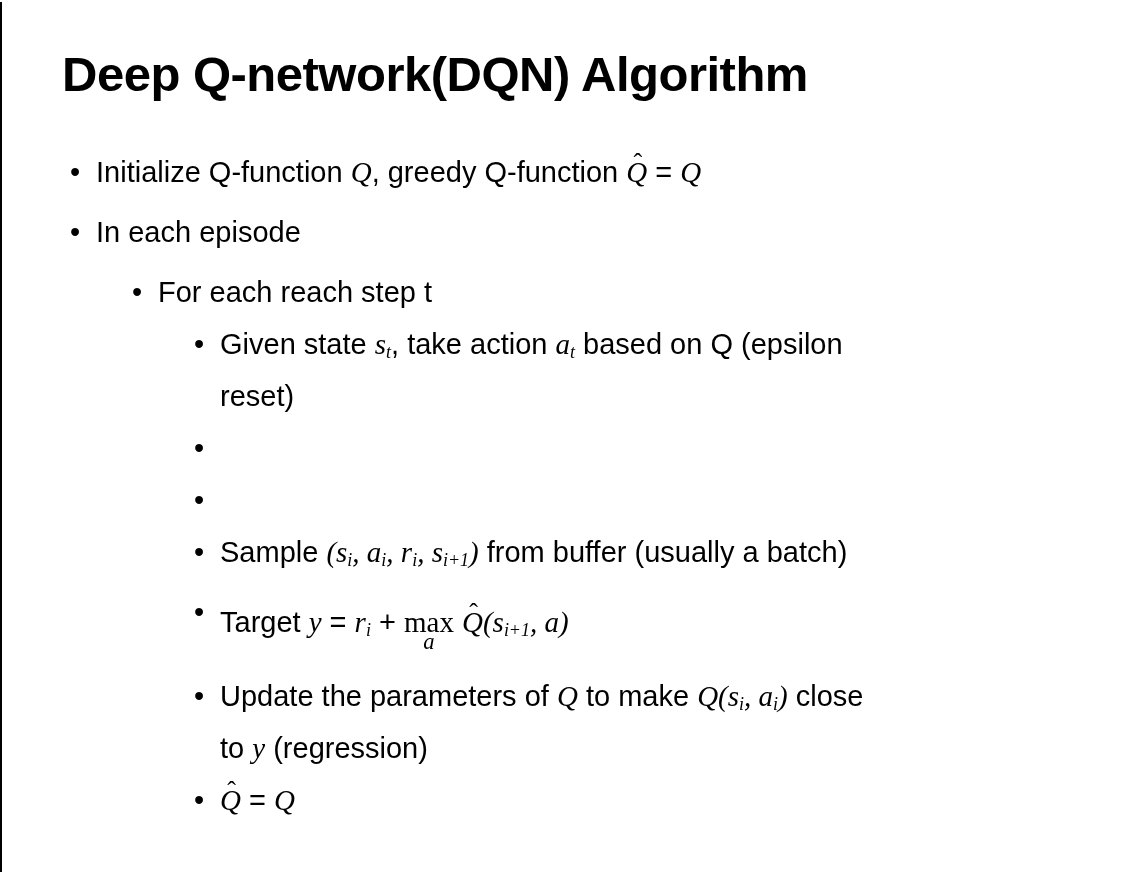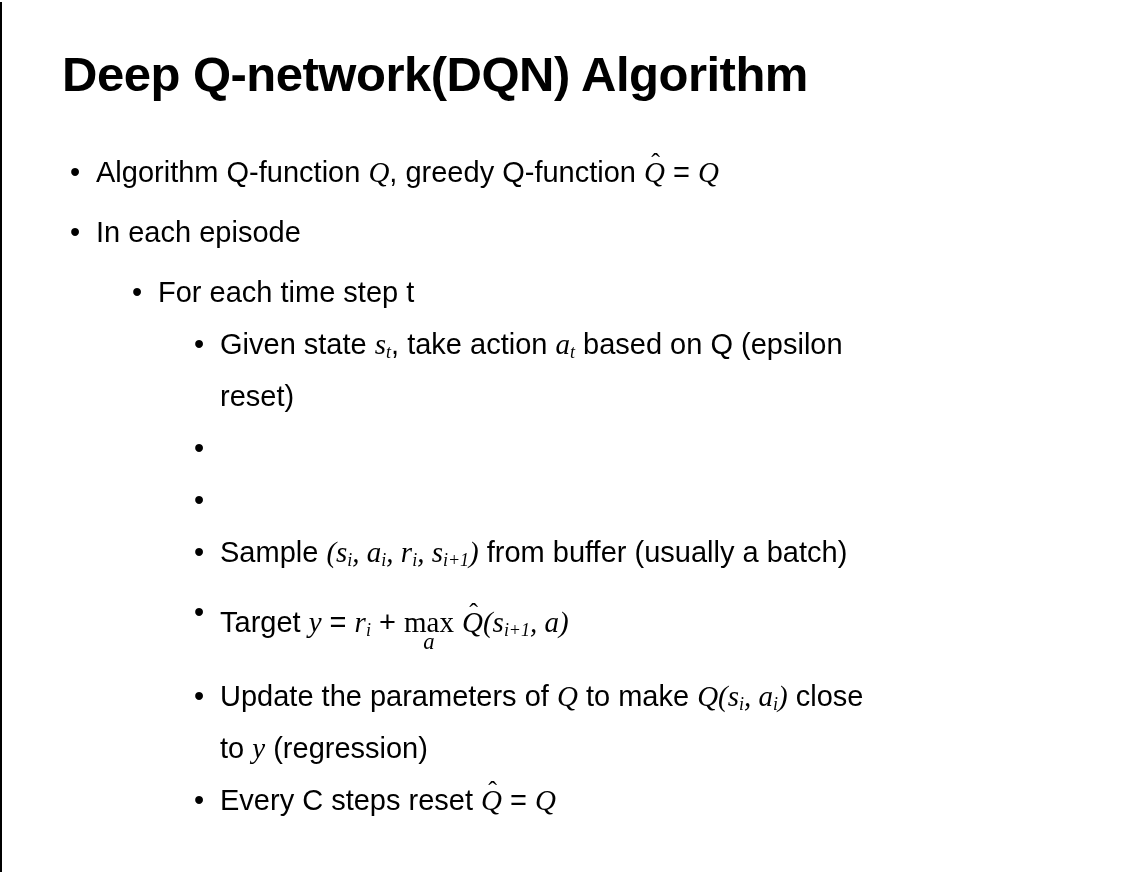--- a/index.html
+++ b/index.html
@@ -53,29 +53,29 @@
 </style>
 </head>
 <body>
 
 <div class="screen">
   <div class="frame-left"></div>
   <h1 class="title">Deep Q-network(DQN) Algorithm</h1>
   <div class="bullets">
       <div class="bullet lvl1">
         <span class="dot">•</span>
-        <span class="content"><span class="t">Algorithm Q-function </span><span class="m"><span>Q</span></span><span class="t">, greedy Q-function </span><span class="m hatwrap"><span class="hatchar">ˆ</span><span>Q</span></span><span class="t"> = </span><span class="m"><span>Q</span></span></span>
+        <span class="content"><span class="t">Initialize Q-function </span><span class="m"><span>Q</span></span><span class="t">, greedy Q-function </span><span class="m hatwrap"><span class="hatchar">ˆ</span><span>Q</span></span><span class="t"> = </span><span class="m"><span>Q</span></span></span>
       </div>
       <div class="bullet lvl1">
         <span class="dot">•</span>
         <span class="content"><span class="t">In each episode</span></span>
       </div>
       <div class="bullet lvl2">
         <span class="dot">•</span>
-        <span class="content"><span class="t">For each time step t</span></span>
+        <span class="content"><span class="t">For each reach step t</span></span>
       </div>
       <div class="bullet lvl3">
         <span class="dot">•</span>
         <span class="content"><span class="t">Given state </span><span class="m"><span>s</span><span class="sub">t</span></span><span class="t">, take action </span><span class="m"><span>a</span><span class="sub">t</span></span><span class="t"> based on Q (epsilon</span><br><span class="t">reset)</span></span>
       </div>
       <div class="bullet lvl3">
         <span class="dot">•</span>
       </div>
       <div class="bullet lvl3">
         <span class="dot">•</span>
@@ -87,16 +87,16 @@
       <div class="bullet lvl3">
         <span class="dot">•</span>
         <span class="content"><span class="t">Target </span><span class="m"><span>y</span></span><span class="t"> = </span><span class="m"><span>r</span><span class="sub">i</span></span><span class="t"> + </span><span class="underop"><span class="op">max</span><span class="under">a</span></span><span class="t"> </span><span class="m hatwrap"><span class="hatchar">ˆ</span><span>Q</span></span><span class="m"><span>(s</span><span class="sub">i+1</span></span><span class="m"><span>, a)</span></span></span>
       </div>
       <div class="bullet lvl3">
         <span class="dot">•</span>
         <span class="content"><span class="t">Update the parameters of </span><span class="m"><span>Q</span></span><span class="t"> to make </span><span class="m"><span>Q(s</span><span class="sub">i</span></span><span class="m"><span>, a</span><span class="sub">i</span></span><span class="m"><span>)</span></span><span class="t"> close</span><br><span class="t">to </span><span class="m"><span>y</span></span><span class="t"> (regression)</span></span>
       </div>
       <div class="bullet lvl3">
         <span class="dot">•</span>
-        <span class="content"><span class="t">Every C steps reset </span><span class="m hatwrap"><span class="hatchar">ˆ</span><span>Q</span></span><span class="t"> = </span><span class="m"><span>Q</span></span></span>
+        <span class="content"><span class="m hatwrap"><span class="hatchar">ˆ</span><span>Q</span></span><span class="t"> = </span><span class="m"><span>Q</span></span></span>
       </div>
     </div>
 </div>
 
 </body></html>

